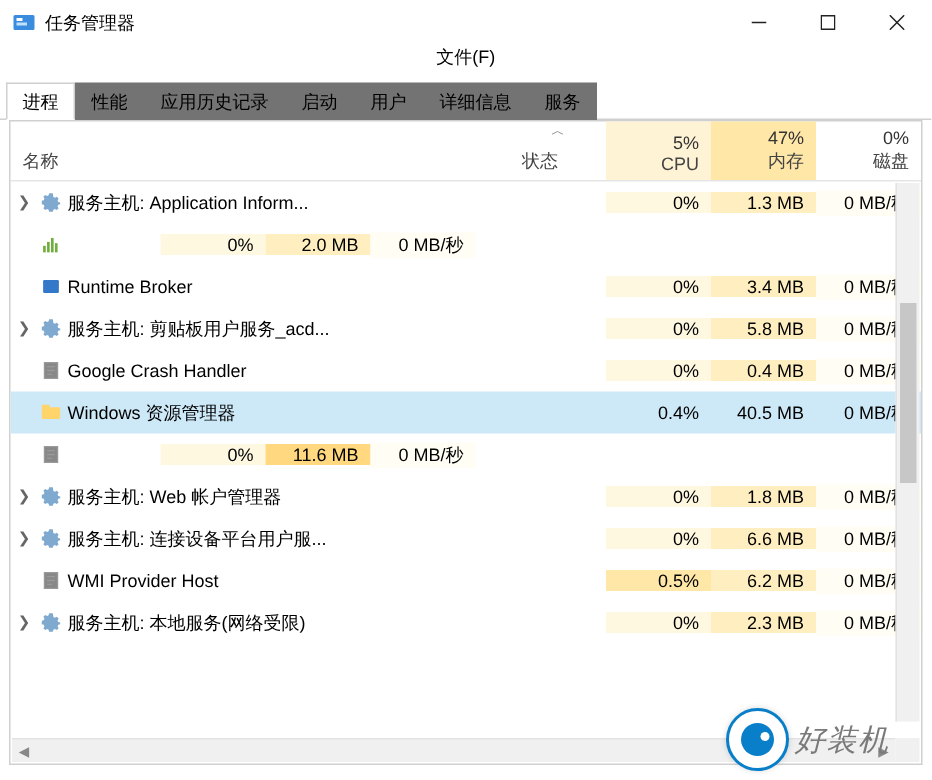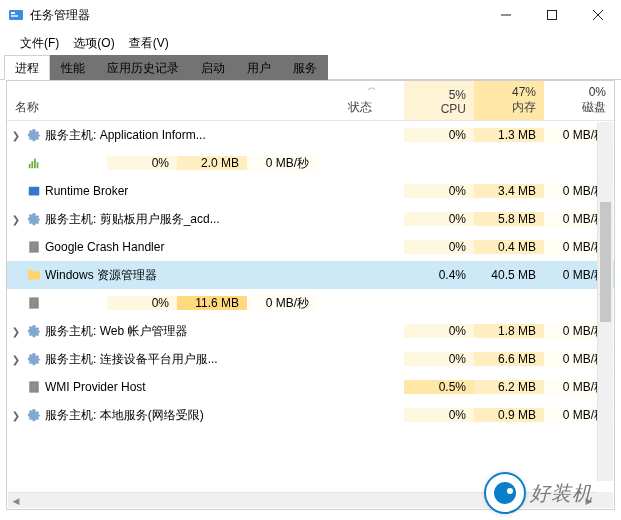--- a/index.html
+++ b/index.html
@@ -5,21 +5,21 @@
 * { margin:0; padding:0; box-sizing:border-box; font-family:"Microsoft YaHei","Segoe UI",sans-serif; }
 body { background:#fff; width:621px; height:520px; overflow:hidden; position:relative; }
 
 .titlebar { height:30px; display:flex; align-items:center; padding:0 0 0 8px; border-bottom:0; }
 .titlebar .app-icon { width:16px; height:16px; margin-right:6px; display:inline-flex; }
 .titlebar .title { font-size:12px; flex:1; }
 .win-btns { display:flex; }
 .win-btn { width:46px; height:30px; display:flex; align-items:center; justify-content:center; }
 .win-btn svg { width:10px; height:10px; }
 
-.menubar { height:22px; display:flex; align-items:flex-end; padding:0 20px; gap:14px; font-size:12px; }
+.menubar { height:22px; display:flex; align-items:center; padding:0 8px; gap:14px; font-size:12px;flex-direction:column; }
 .menubar span { cursor:default; }
 
 .tabs { display:flex; border-bottom:1px solid #d0d0d0; padding:0 4px; margin-top:2px; height:26px; font-size:12px; }
 .tab { padding:4px 10px 0 10px; border:1px solid transparent; border-bottom:none; position:relative; top:1px; background:#737373; }
 .tab.active { border-color:#d0d0d0; background:#fff; border-bottom:1px solid #fff; }
 
 .content { border:1px solid #d0d0d0; margin:0 6px 6px 6px; height:430px; position:relative; display:flex; flex-direction:column; background:#fff; }
 
 .header-row { display:flex; font-size:12px; border-bottom:1px solid #e5e5e5; height:40px; }
 .hcell { display:flex; flex-direction:column; justify-content:flex-end; padding:2px 8px 4px 8px; border-right:0; }
@@ -105,20 +105,21 @@
   <span>选项(O)</span>
   <span>查看(V)</span>
 </div>
 
 <div class="tabs">
   <div class="tab active">进程</div>
   <div class="tab">性能</div>
   <div class="tab">应用历史记录</div>
   <div class="tab">启动</div>
   <div class="tab">用户</div>
+  <div class="tab">详细信息</div>
   <div class="tab">服务</div>
 </div>
 
 <div class="content">
   <div class="header-row">
     <div class="hcell name">
         <span class="lbl">名称</span>
       </div>
     <div class="hcell status">
       <span class="sort">︿</span>
@@ -278,21 +279,21 @@
       <div class="row">
         <span class="exp">❯</span>
         <span class="ico">
           <svg class="ico-gear" width="14" height="14" viewBox="0 0 16 16">
             <path d="M8 5a3 3 0 100 6 3 3 0 000-6zm7 3l-1.5-.4-.5-1.2.8-1.4-1.4-1.4-1.4.8-1.2-.5L9.4 1H6.6l-.4 1.5-1.2.5-1.4-.8L2.2 3.6l.8 1.4-.5 1.2L1 6.6v2.8l1.5.4.5 1.2-.8 1.4 1.4 1.4 1.4-.8 1.2.5.4 1.5h2.8l.4-1.5 1.2-.5 1.4.8 1.4-1.4-.8-1.4.5-1.2L15 9.4z"></path>
           </svg>
         </span>
         <span class="name">服务主机: 本地服务(网络受限)</span>
         <span class="status"></span>
         <span class="num c-cpu">0%</span>
-        <span class="num c-mem">0.9 MB</span>
+        <span class="num c-mem">2.3 MB</span>
         <span class="num c-disk">0 MB/秒</span>
       </div>
     </div>
 
   <div class="scrollbar">
       <div class="thumb"></div>
     </div>
   <div class="hscroll">
     <div class="arrow l">◀</div>
     <div class="arrow r">▶</div>

